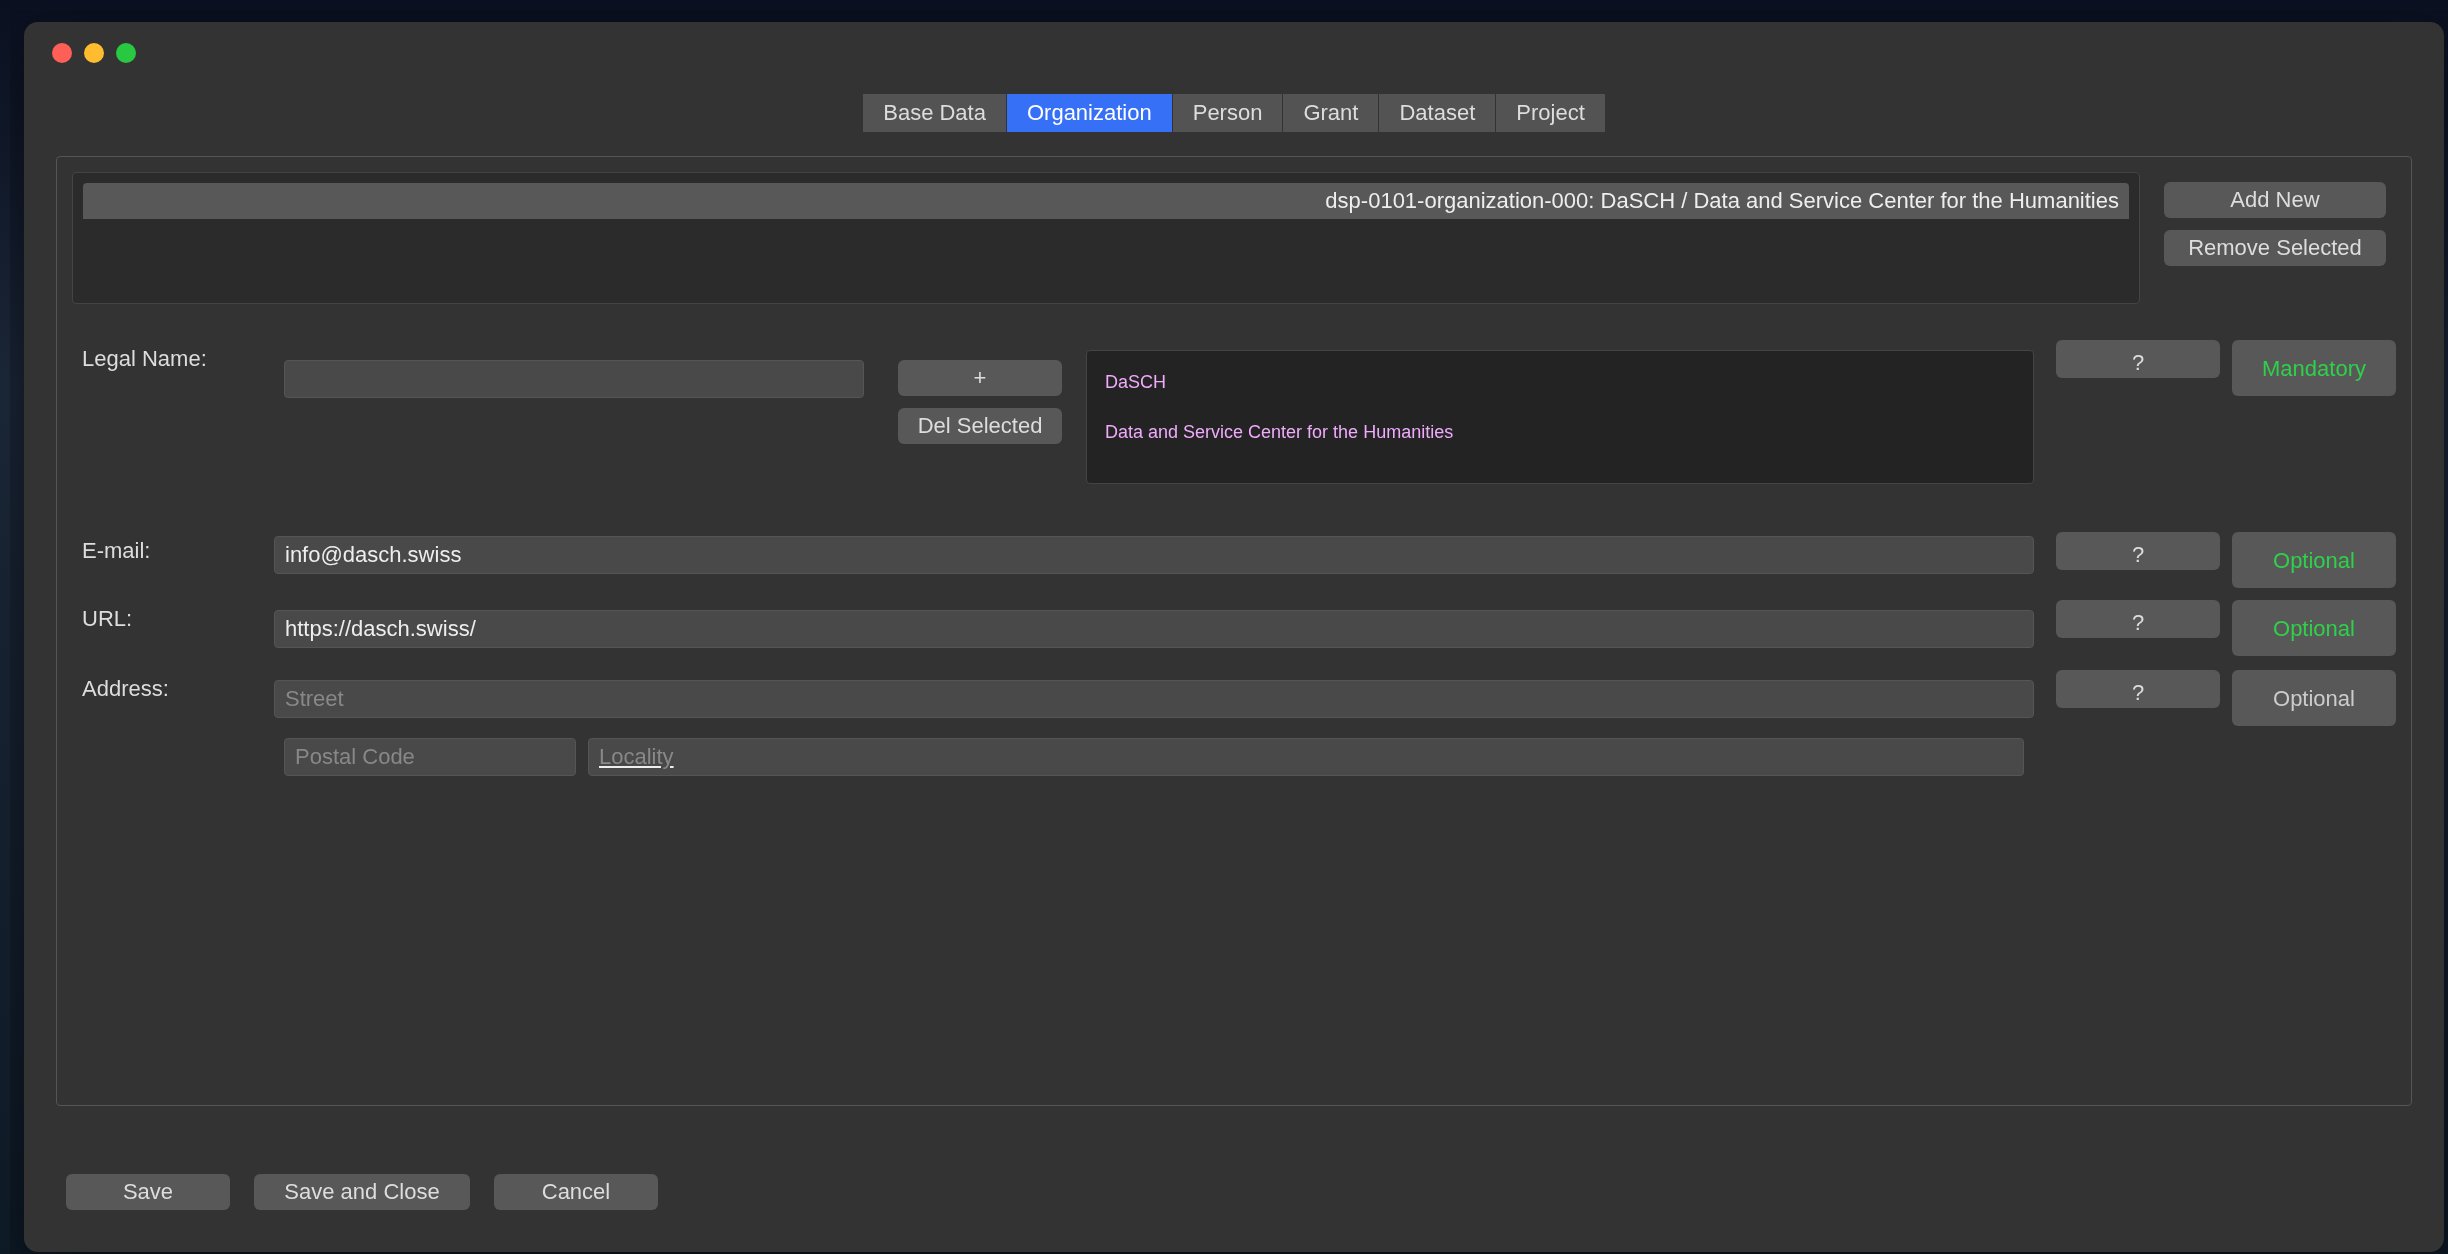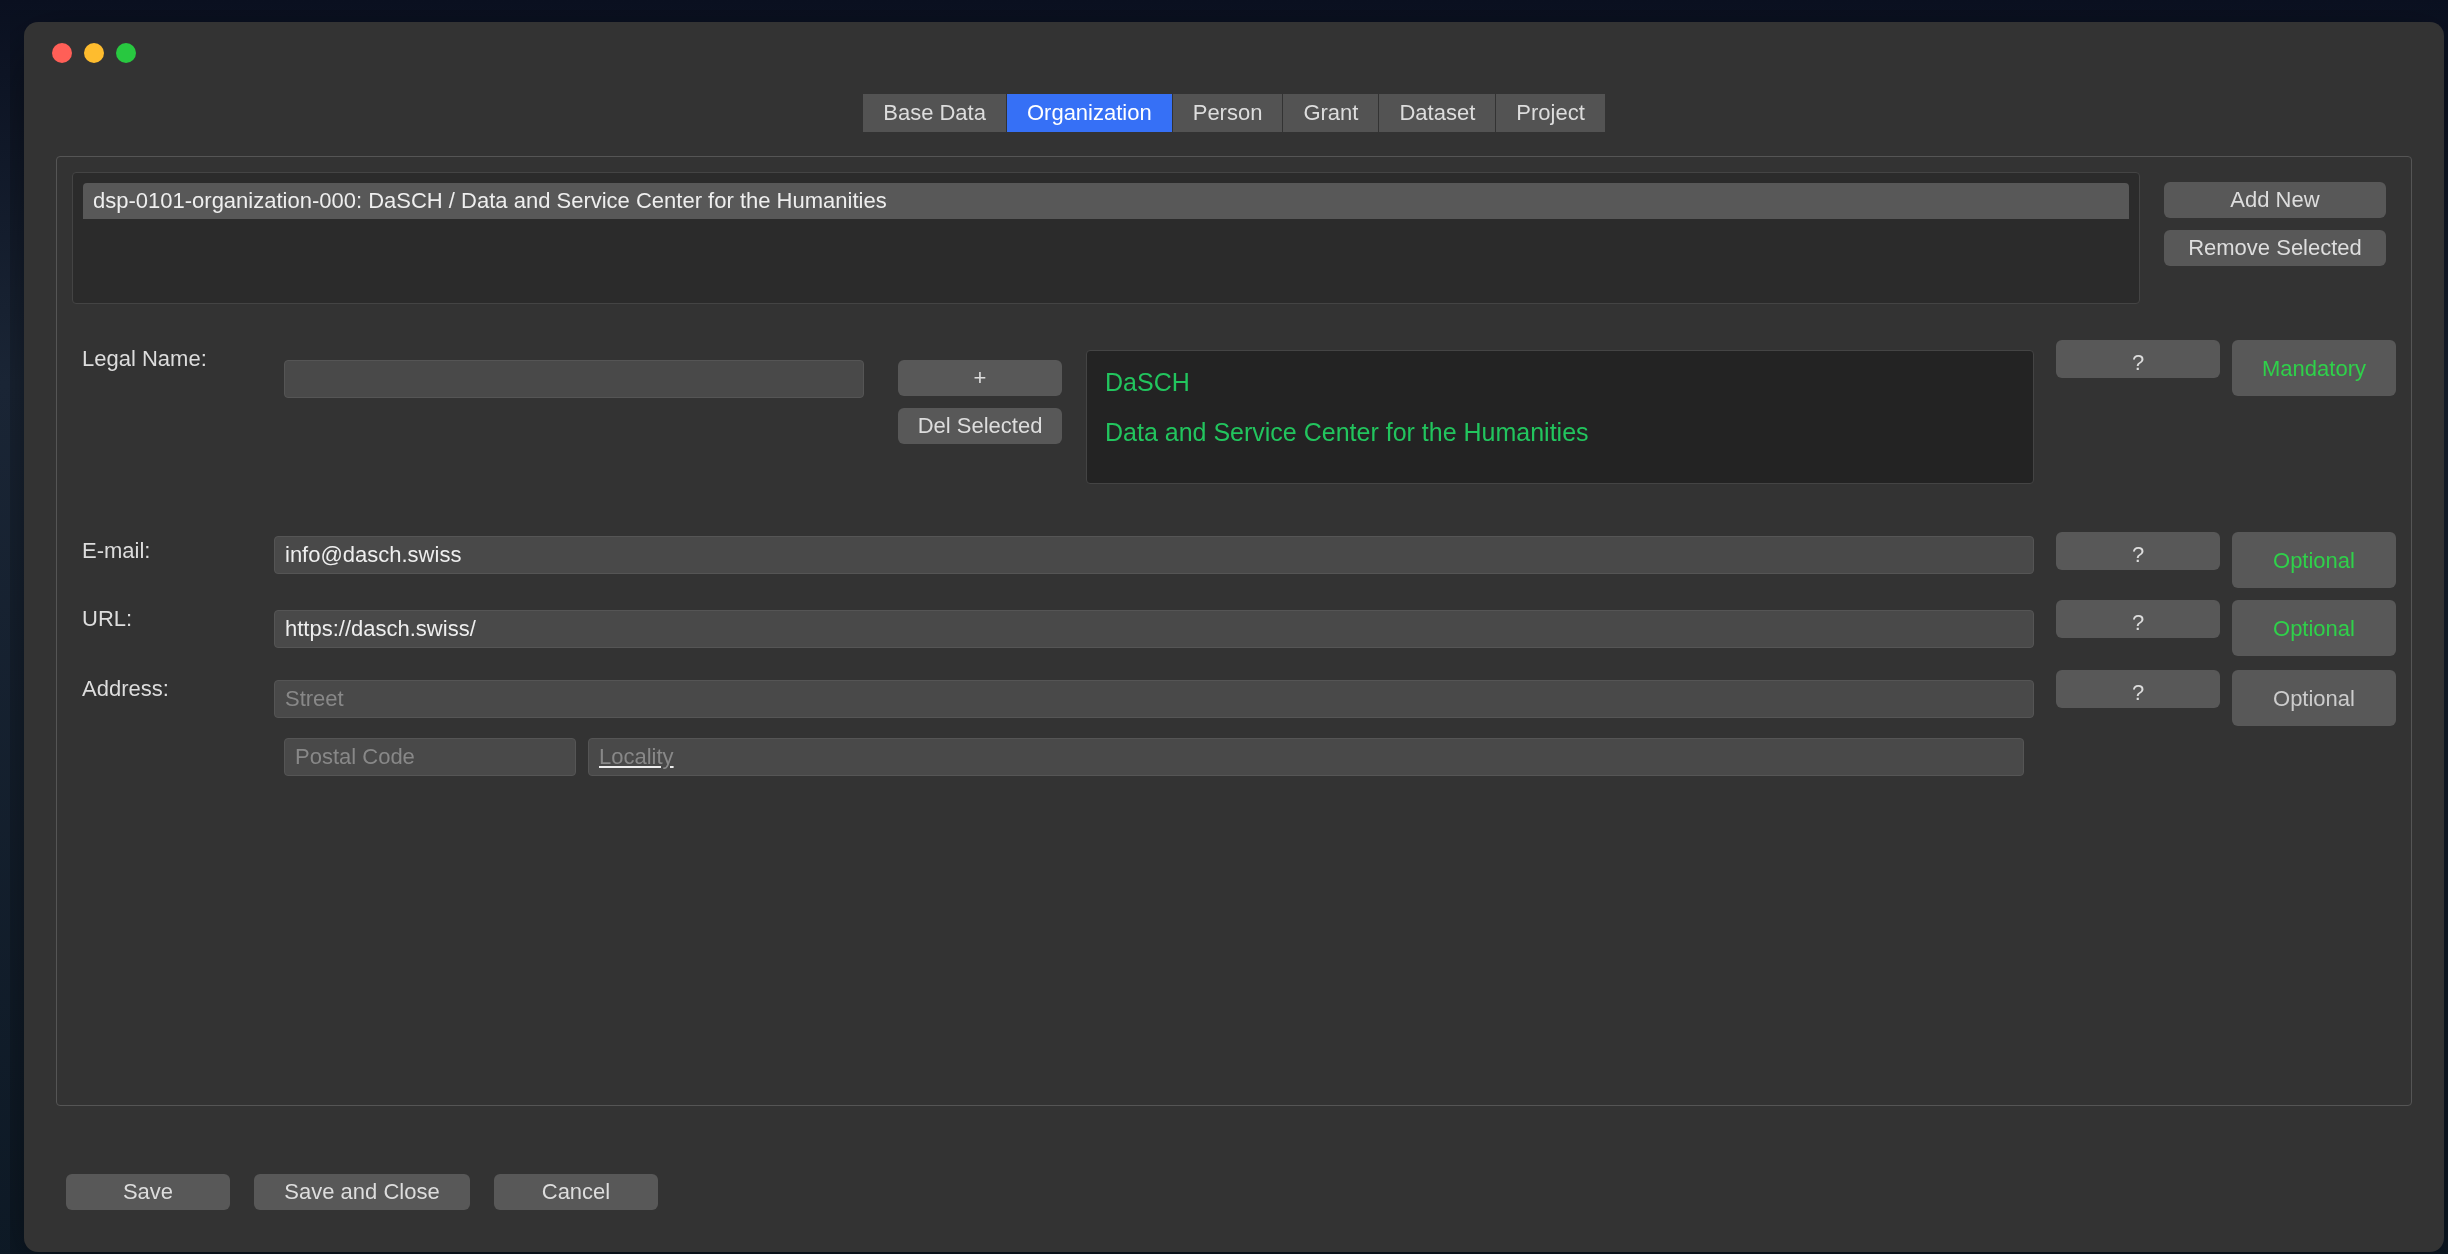--- a/index.html
+++ b/index.html
@@ -89,20 +89,21 @@
       border: 1px solid #444;
       border-radius: 4px;
       height: 132px;
     }
     .org-list-item {
       background: #585858;
       color: #eee;
       padding: 5px 10px;
       font-size: 22px;
       border-radius: 4px 4px 0 0;
+      text-align: right;
     }
     .side-buttons {
       width: 242px;
       display: flex;
       flex-direction: column;
       gap: 12px;
     }
     .btn {
       background: #585858;
       color: #ddd;
@@ -143,22 +144,22 @@
     }
     .name-list {
       flex: 1;
       background: #232323;
       border: 1px solid #444;
       border-radius: 4px;
       height: 134px;
       padding: 6px 8px;
     }
     .name-list-item {
-      color: #22c55e;
-      font-size: 25px;
+      color: #f0abfc;
+      font-size: 18px;
       line-height: 30px;
     }
     .text-input {
       background: #494949;
       border: 1px solid #555;
       border-radius: 4px;
       color: #eee;
       font-size: 22px;
       padding: 5px 10px;
       width: 100%;

